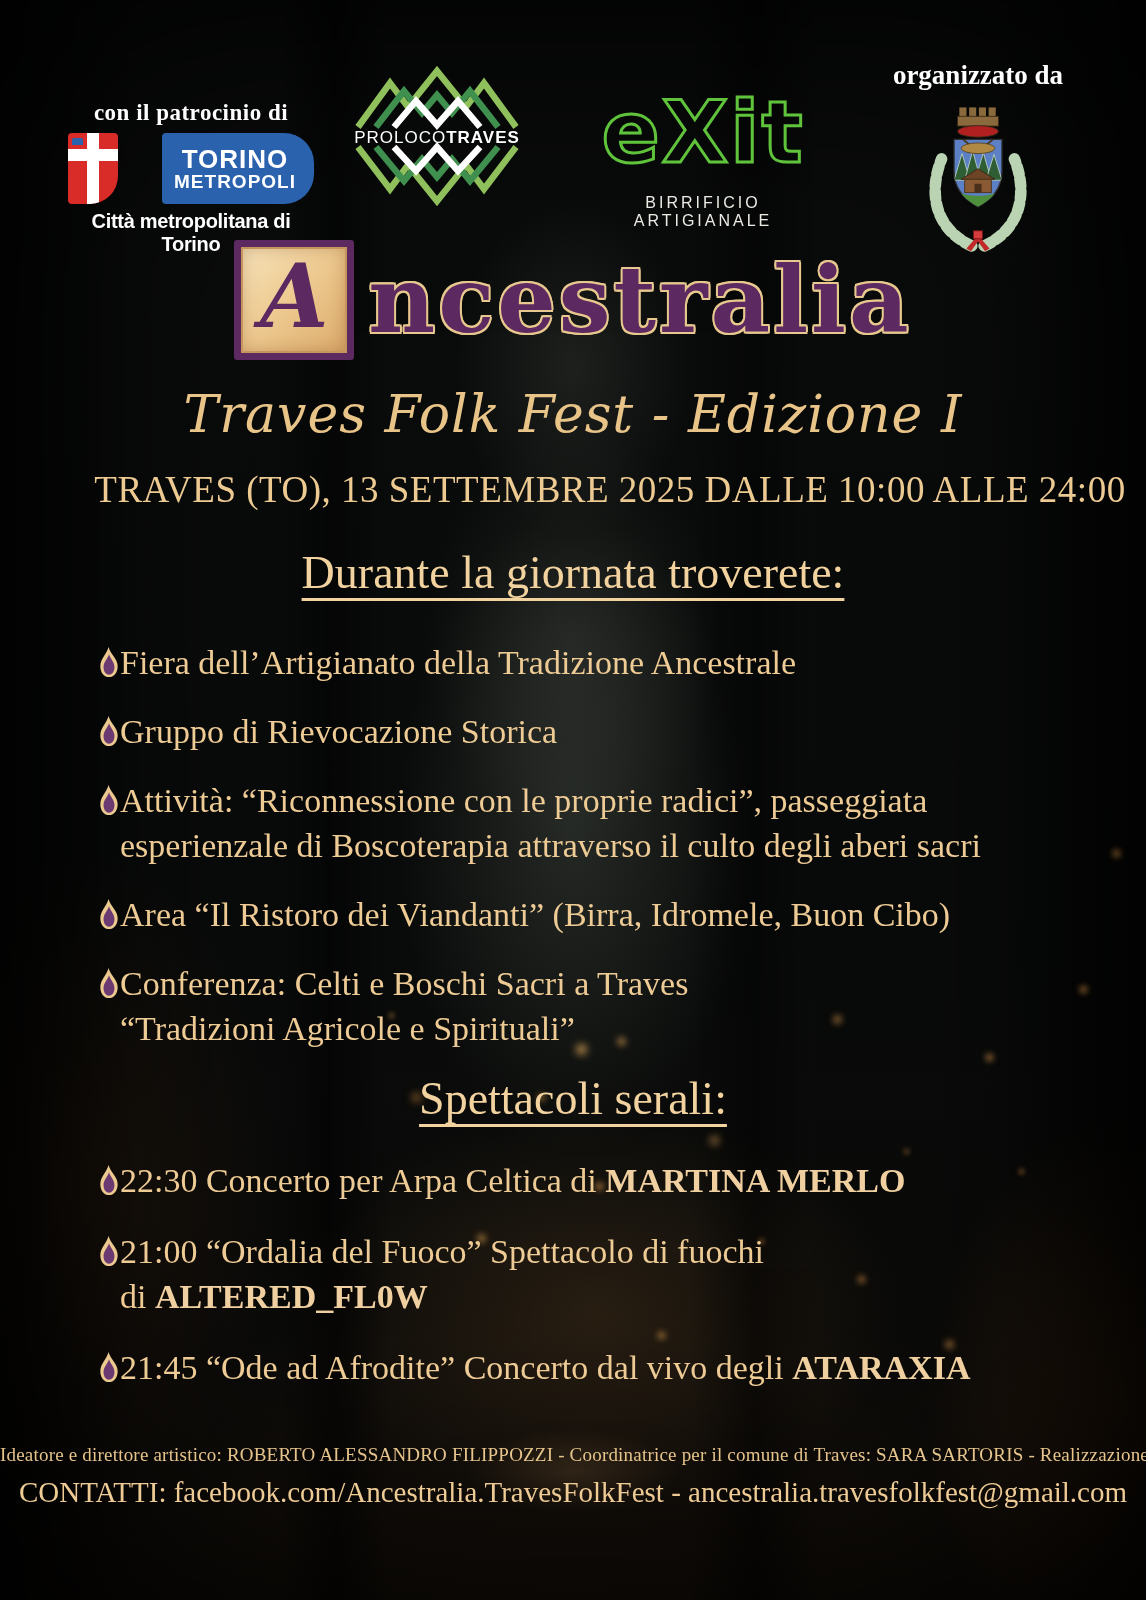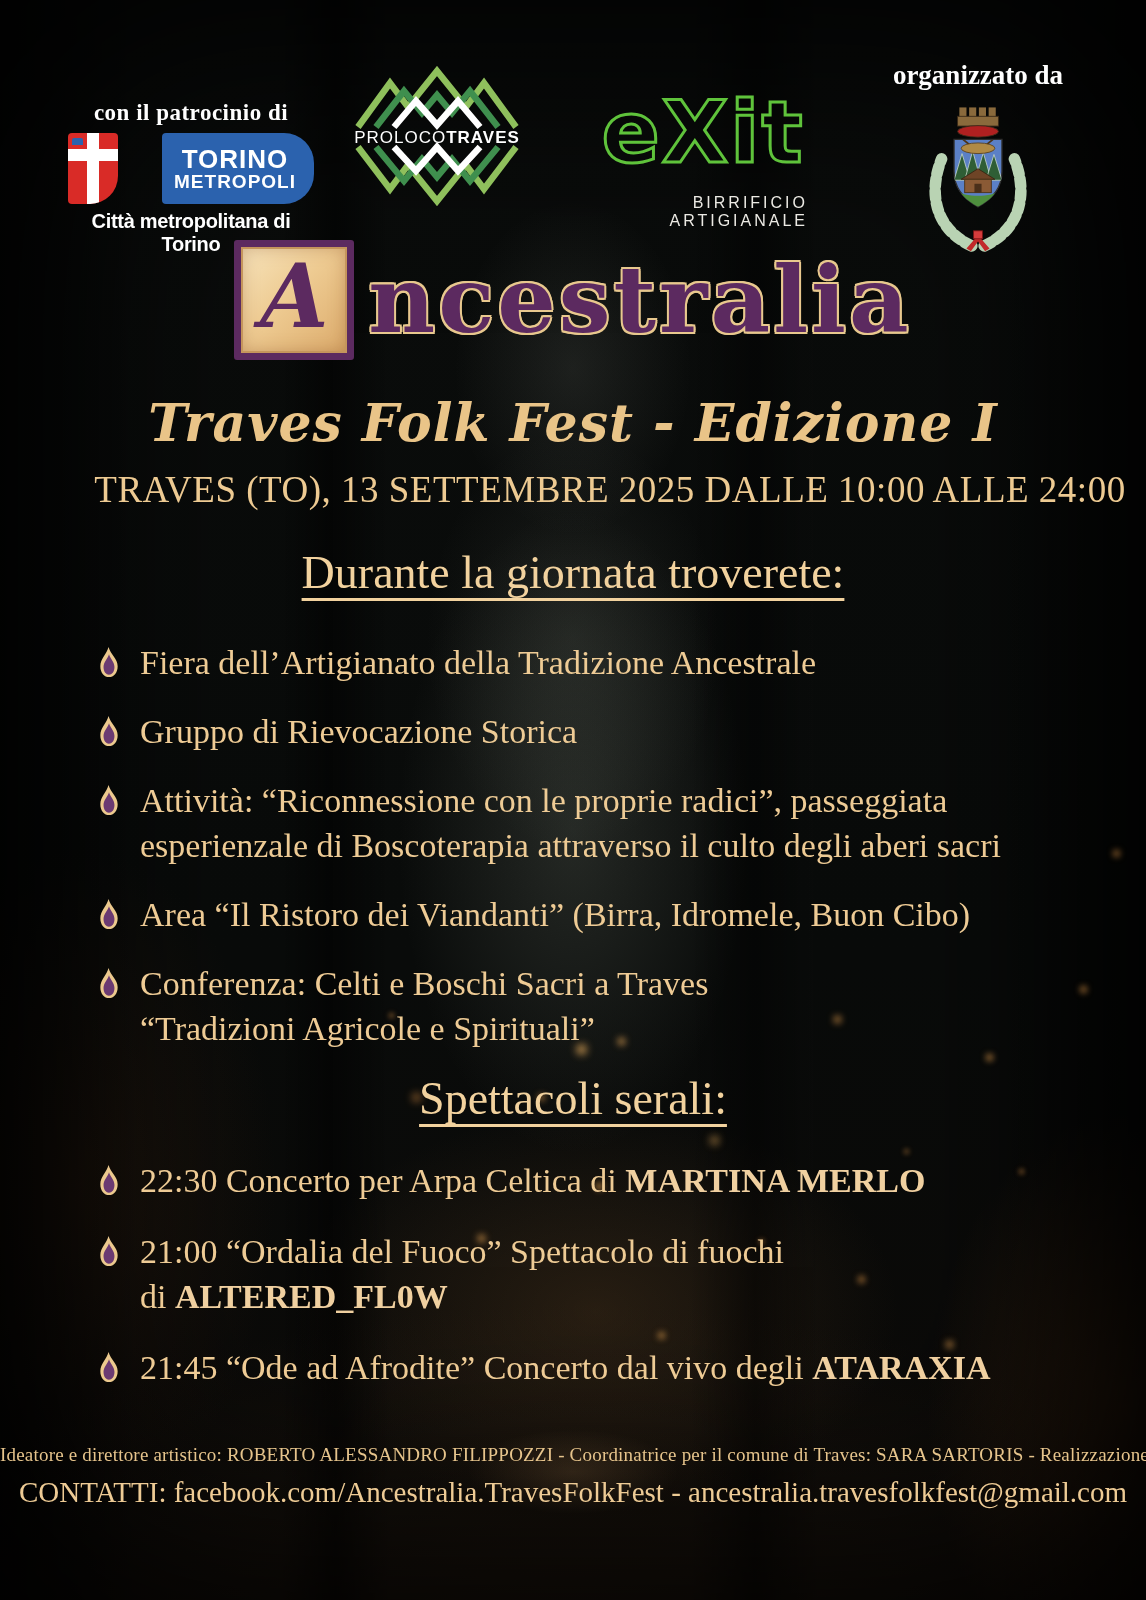--- a/index.html
+++ b/index.html
@@ -54,51 +54,51 @@
   .tm-shield .h{position:absolute;top:16px;left:0;height:12px;width:100%;background:#fff;}
   .tm-shield .bridge{position:absolute;left:4px;top:5px;width:11px;height:7px;background:#2b62ae;border-radius:2px 2px 0 0;}
   .tm-pill{margin-left:-4px;background:#2b62ae;border-radius:4px 30px 30px 4px;color:#fff;
     font-family:"Liberation Sans",sans-serif;font-weight:bold;display:flex;flex-direction:column;
     justify-content:center;padding:2px 18px 2px 12px;line-height:1.02;letter-spacing:1px;}
   .tm-pill .l1{font-size:26px;}
   .tm-pill .l2{font-size:19px;}
   .patronage .caption{color:#fff;font-family:"Liberation Sans",sans-serif;font-weight:bold;font-size:20px;margin-top:6px;letter-spacing:-0.3px;}
 
   .proloco{position:absolute;left:350px;top:66px;width:175px;height:142px;}
-  .exitblk{position:absolute;left:598px;top:84px;width:210px;text-align:right;}
+  .exitblk{position:absolute;left:598px;top:84px;width:210px;text-align:center;}
   .exitblk .sub{color:#eceae4;font-family:"Liberation Sans",sans-serif;font-weight:300;font-size:16px;letter-spacing:3px;margin-top:6px;}
   .organizer{position:absolute;left:872px;top:60px;width:212px;text-align:center;}
   .organizer .label{color:#fff;font-weight:bold;font-size:27px;margin-bottom:4px;}
 
   
   .title-row{position:absolute;left:0;top:240px;width:100%;display:flex;justify-content:center;align-items:center;gap:14px;}
   .initial-tile{width:106px;height:106px;border:7px solid #5c2a60;border-radius:3px;
     background:linear-gradient(135deg,#f7e4bc 0%,#eecb92 45%,#dcab6b 100%);
     box-shadow:inset 0 0 0 2px #c5955c, inset 0 0 18px rgba(122,63,23,.35);
     display:flex;align-items:center;justify-content:center;}
   .initial-tile span{font-family:"DejaVu Serif",serif;font-style:italic;font-weight:bold;font-size:88px;line-height:1;color:#5c2a60;transform:translateY(-4px);}
   .title-rest{font-family:"DejaVu Serif",serif;font-weight:bold;font-size:92px;line-height:1;color:#5c2a60;letter-spacing:3px;
     text-shadow:2px 0 0 #e8c88e,-2px 0 0 #e8c88e,0 2px 0 #e8c88e,0 -2px 0 #e8c88e,
       1.6px 1.6px 0 #e8c88e,-1.6px 1.6px 0 #e8c88e,1.6px -1.6px 0 #e8c88e,-1.6px -1.6px 0 #e8c88e;}
 
-  .subtitle{position:absolute;left:0;top:392px;width:100%;text-align:center;
-    font-family:"DejaVu Serif",serif;font-style:italic;font-weight:bold;font-size:52px;color:#e9c488;letter-spacing:1px;}
+  .subtitle{position:absolute;left:0;top:384px;width:100%;text-align:center;
+    font-family:"DejaVu Serif",serif;font-style:italic;font-weight:normal;font-size:52px;color:#e9c488;letter-spacing:1px;}
   .dateline{position:absolute;left:0;top:468px;width:100%;text-align:center;
     font-size:37px;color:#edca92;letter-spacing:.5px;padding-left:37px;}
 
   .section-heading{position:absolute;left:0;width:100%;text-align:center;font-size:46px;color:#f2d29e;
     text-decoration:underline;text-decoration-thickness:3px;text-underline-offset:10px;}
   .h-day{top:546px;}
   .h-eve{top:1072px;}
 
   
   .list{position:absolute;left:98px;width:980px;}
   .day-list{top:640px;}
   .eve-list{top:1158px;}
-  .item{display:flex;align-items:flex-start;gap:20px;margin-bottom:24px;}
+  .item{display:flex;align-items:flex-start;margin-bottom:24px;}
   .eve-list .item{margin-bottom:26px;}
   .item .flame{flex:0 0 auto;width:22px;height:31px;margin-top:7px;}
   .item .txt{font-size:34px;line-height:45px;color:#eecb95;max-width:900px;}
   .item .txt .artist{font-weight:bold;color:#f0d0a0;}
 
   
   .credits{position:absolute;left:0;top:1444px;width:100%;text-align:center;font-size:19px;color:#e6c48c;white-space:nowrap;letter-spacing:.2px;}
   .contacts{position:absolute;left:0;top:1476px;width:100%;text-align:center;font-size:29px;color:#eecb95;}
 </style>
 </head>

